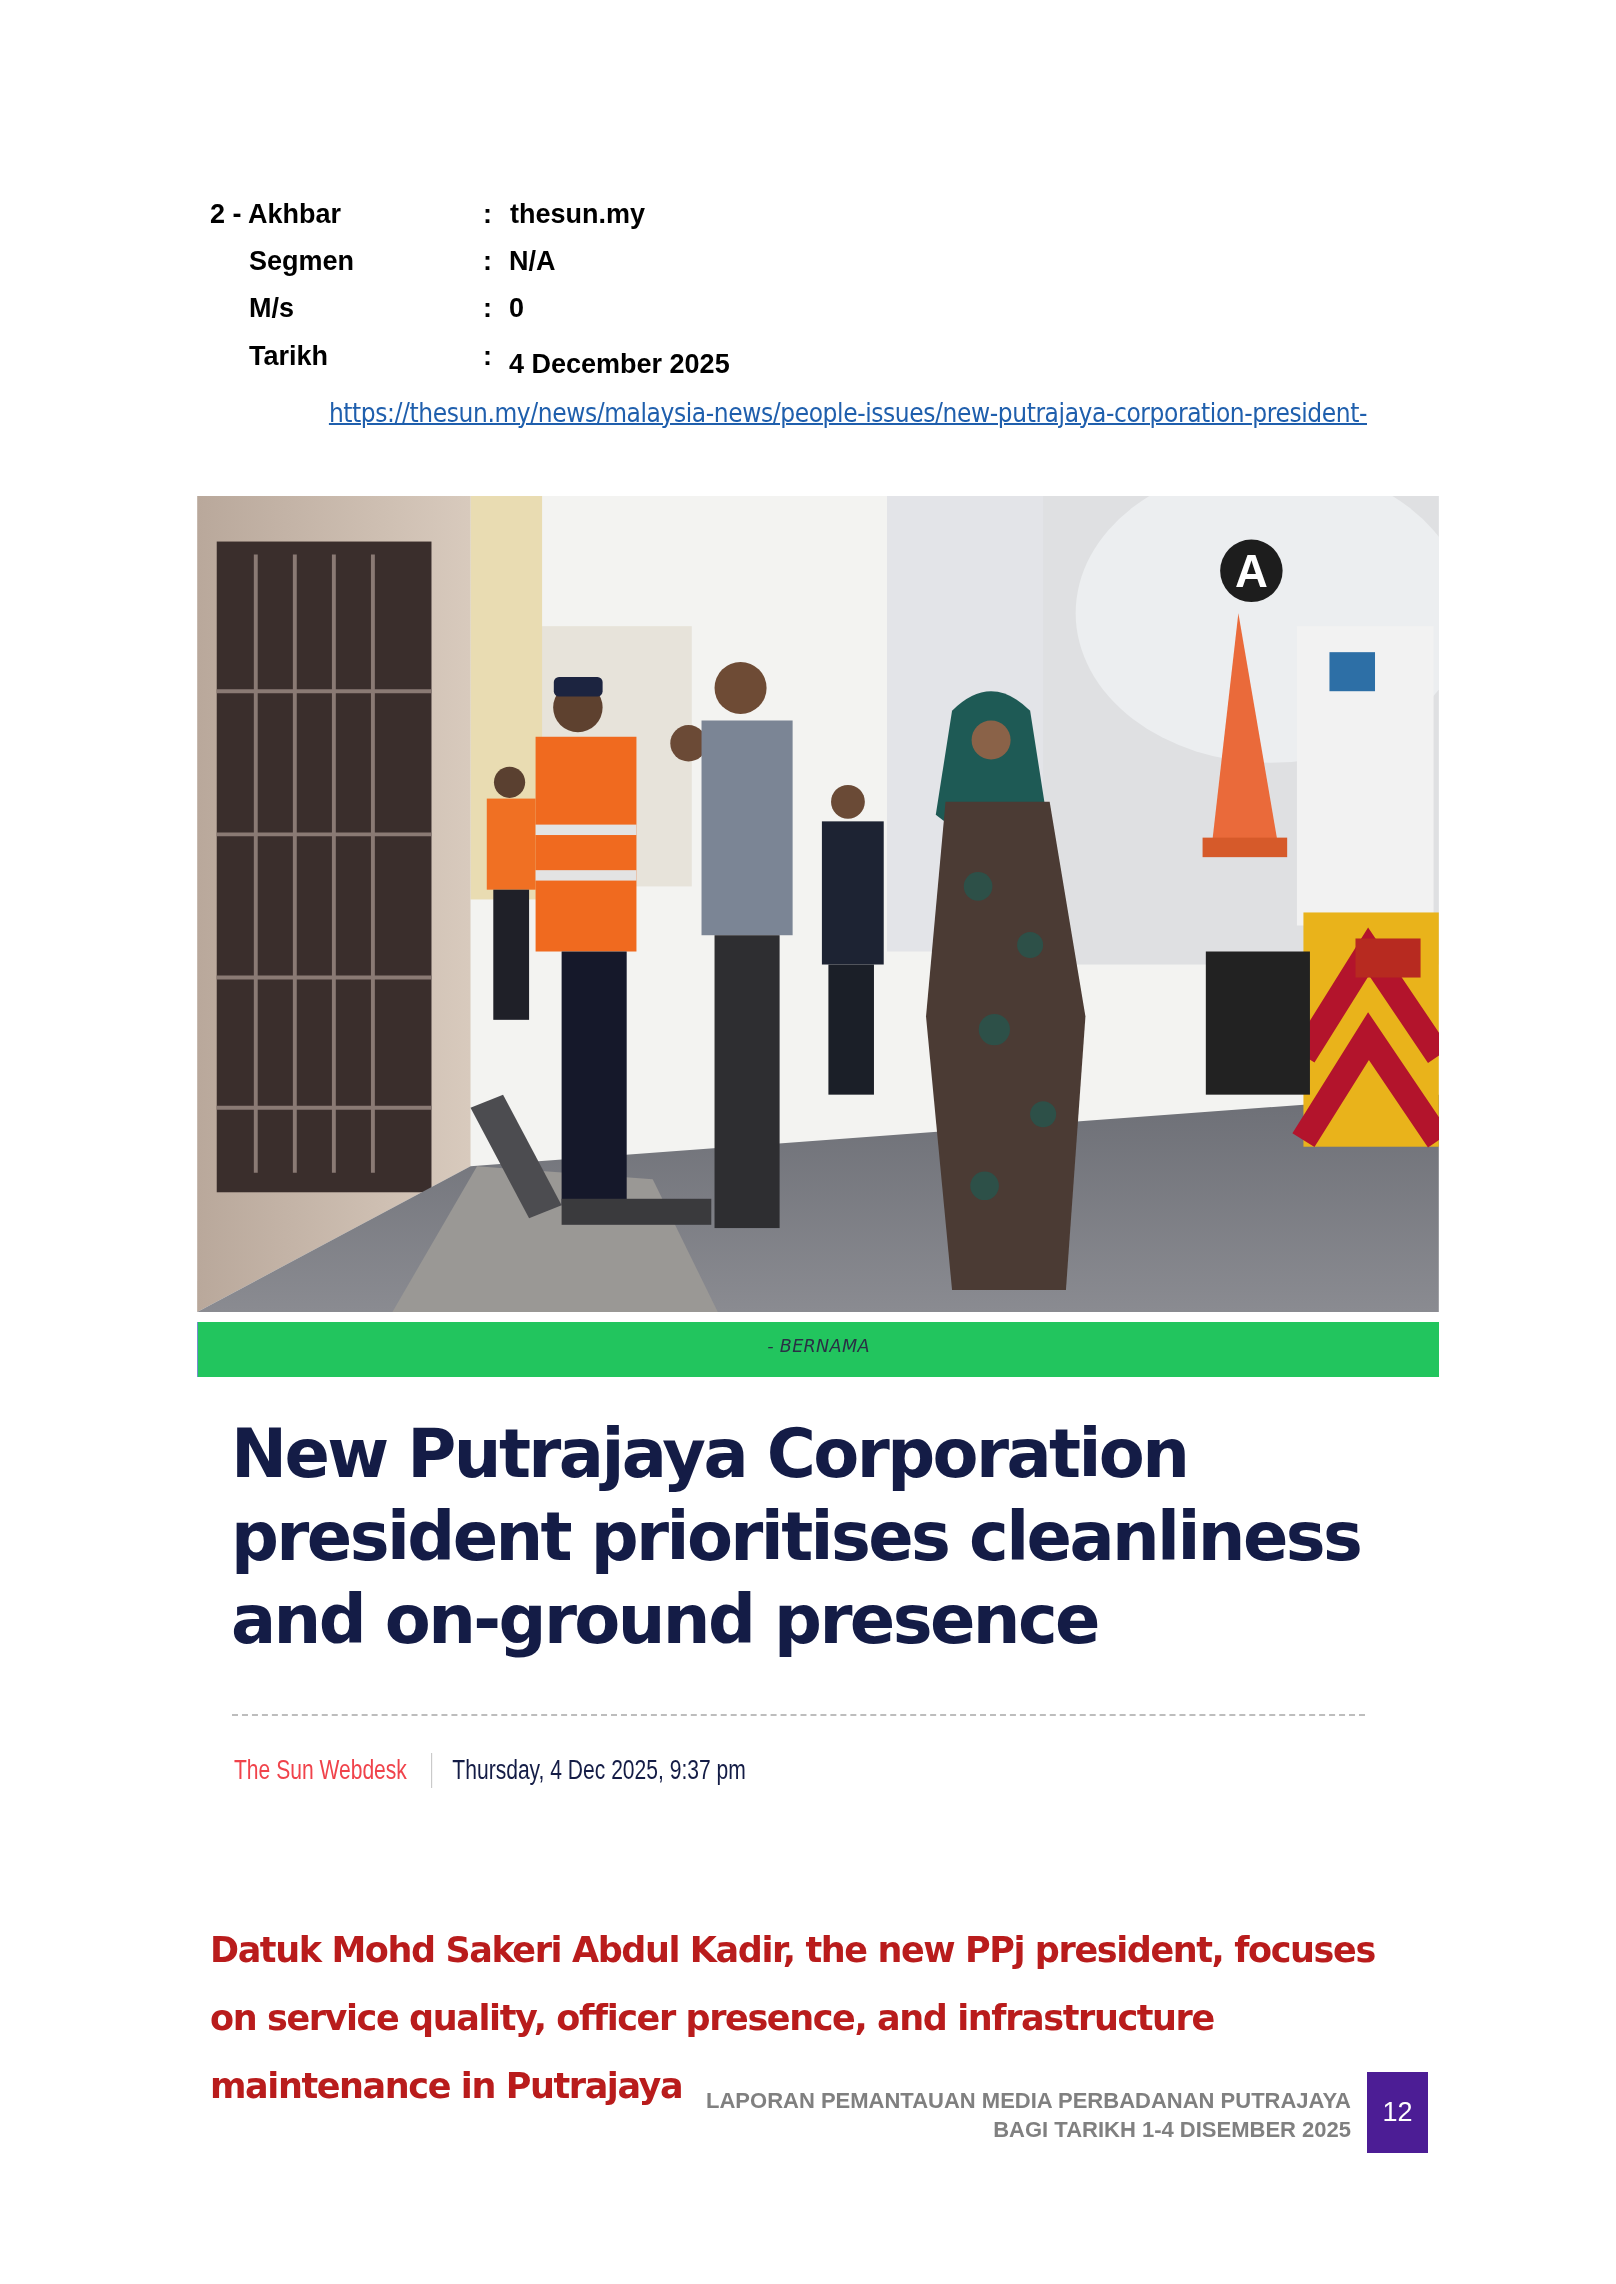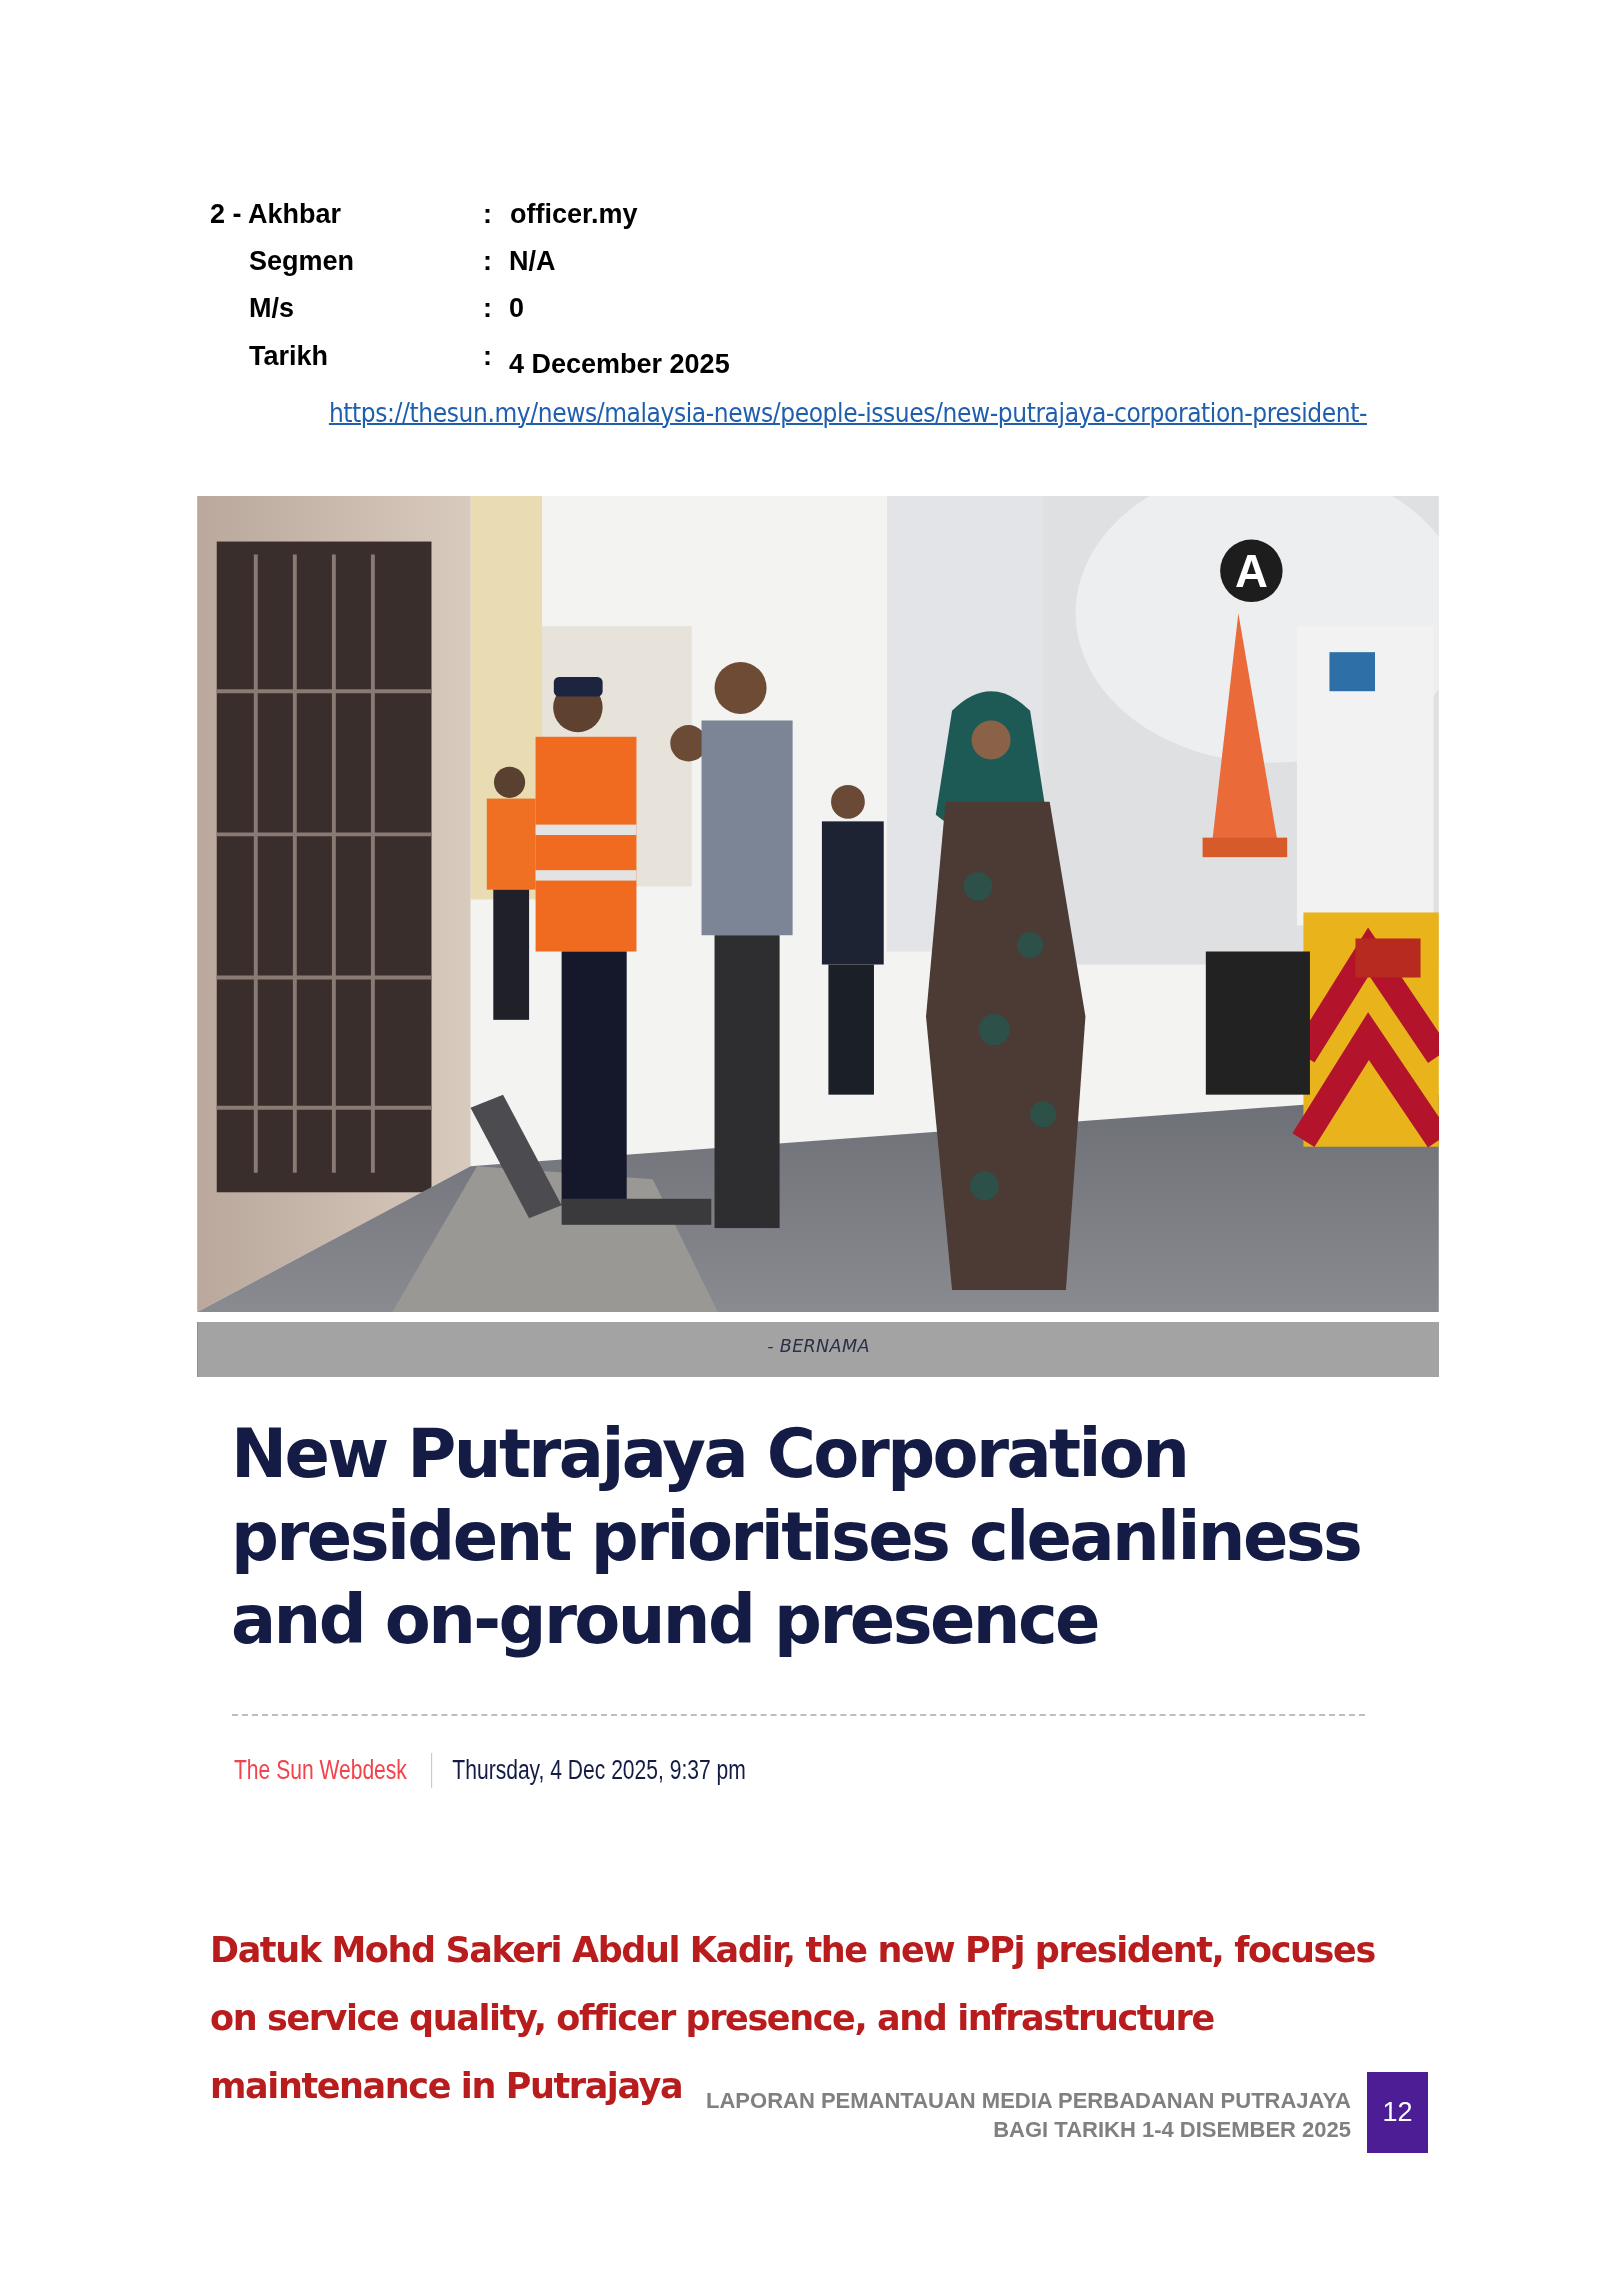--- a/index.html
+++ b/index.html
@@ -6,41 +6,41 @@
   body { width:1616px; height:2284px; position:relative; overflow:hidden; }
   .meta { position:absolute; left:0; top:0; font-family:"Liberation Sans", sans-serif; font-weight:bold; font-size:27px; color:#000; }
   .meta-row { position:absolute; height:39px; line-height:39px; white-space:nowrap; }
   .meta-label { position:absolute; left:0; }
   .meta-colon { position:absolute; }
   .meta-value { position:absolute; }
   .url { position:absolute; left:195px; top:392px; width:1172px; font-family:"DejaVu Sans Condensed","DejaVu Sans", sans-serif; font-size:26px; line-height:43px; color:#1f5fad; text-decoration:underline; text-decoration-thickness:2px; letter-spacing:-0.4px;text-align:right; }
   .url a { color:#1f5fad; }
   .photo { position:absolute; left:197px; top:496px; width:1242px; height:816px; overflow:hidden; }
   .photo svg { display:block; }
-  .caption-strip { position:absolute; left:197px; top:1322px; width:1242px; height:55px; background:#a3a3a3; border-left:1.3px solid #7a8bd0; box-sizing:border-box; }
+  .caption-strip { position:absolute; left:197px; top:1322px; width:1242px; height:55px; background:#22c55e; border-left:1.3px solid #7a8bd0; box-sizing:border-box; }
   .caption-text { position:absolute; left:0; right:0; top:14.3px; text-align:center; font-family:"DejaVu Sans", sans-serif; font-style:italic; font-size:17.6px; color:#2a3045; letter-spacing:0.3px; }
   .headline { position:absolute; left:231px; top:1413px; width:1205px; font-family:"DejaVu Sans", sans-serif; font-weight:bold; font-size:67px; line-height:83px; color:#141c46; letter-spacing:-2.6px; }
   .divider { position:absolute; left:232px; top:1714px; width:1133px; height:0; border-top:2px dashed #bdbdbd; }
   .byline { position:absolute; left:234px; top:1751px; height:39px; display:flex; align-items:center; font-family:"Liberation Sans", sans-serif; font-size:27px; transform:scaleX(0.78); transform-origin:left center; }
   .byline-author { color:#f0434b; }
   .byline-sep { width:1.3px; height:35px; background:#b0b0b0; margin:0 26px 0 31px; }
   .byline-date { color:#141c46; }
   .subhead { position:absolute; left:210px; top:1916px; width:1237px; font-family:"DejaVu Sans", sans-serif; font-weight:bold; font-size:35px; line-height:68px; color:#b91c1c; letter-spacing:-1.4px; }
   .footer-text { position:absolute; right:265px; top:2086px; text-align:right; font-family:"Liberation Sans", sans-serif; font-weight:bold; font-size:22px; line-height:29px; color:#808080; }
   .page-box { position:absolute; left:1367px; top:2072px; width:61px; height:81px; background:#4c1d95; }
   .page-num { position:absolute; left:0; right:0; top:25px; text-align:center; font-family:"Liberation Sans", sans-serif; font-size:27px; color:#ffffff; }
 </style>
 </head>
 <body>
 
 <div class="meta">
   <div class="meta-row" style="left:210px; top:195px;">
     <span class="meta-label">2 - Akhbar</span>
     <span class="meta-colon" style="left:273px;">:</span>
-    <span class="meta-value" style="left:300px;">officer.my</span>
+    <span class="meta-value" style="left:300px;">thesun.my</span>
   </div>
   <div class="meta-row" style="left:249px; top:242px;">
     <span class="meta-label">Segmen</span>
     <span class="meta-colon" style="left:234px;">:</span>
     <span class="meta-value" style="left:260px;">N/A</span>
   </div>
   <div class="meta-row" style="left:249px; top:289px;">
     <span class="meta-label">M/s</span>
     <span class="meta-colon" style="left:234px;">:</span>
     <span class="meta-value" style="left:260px;">0</span>

